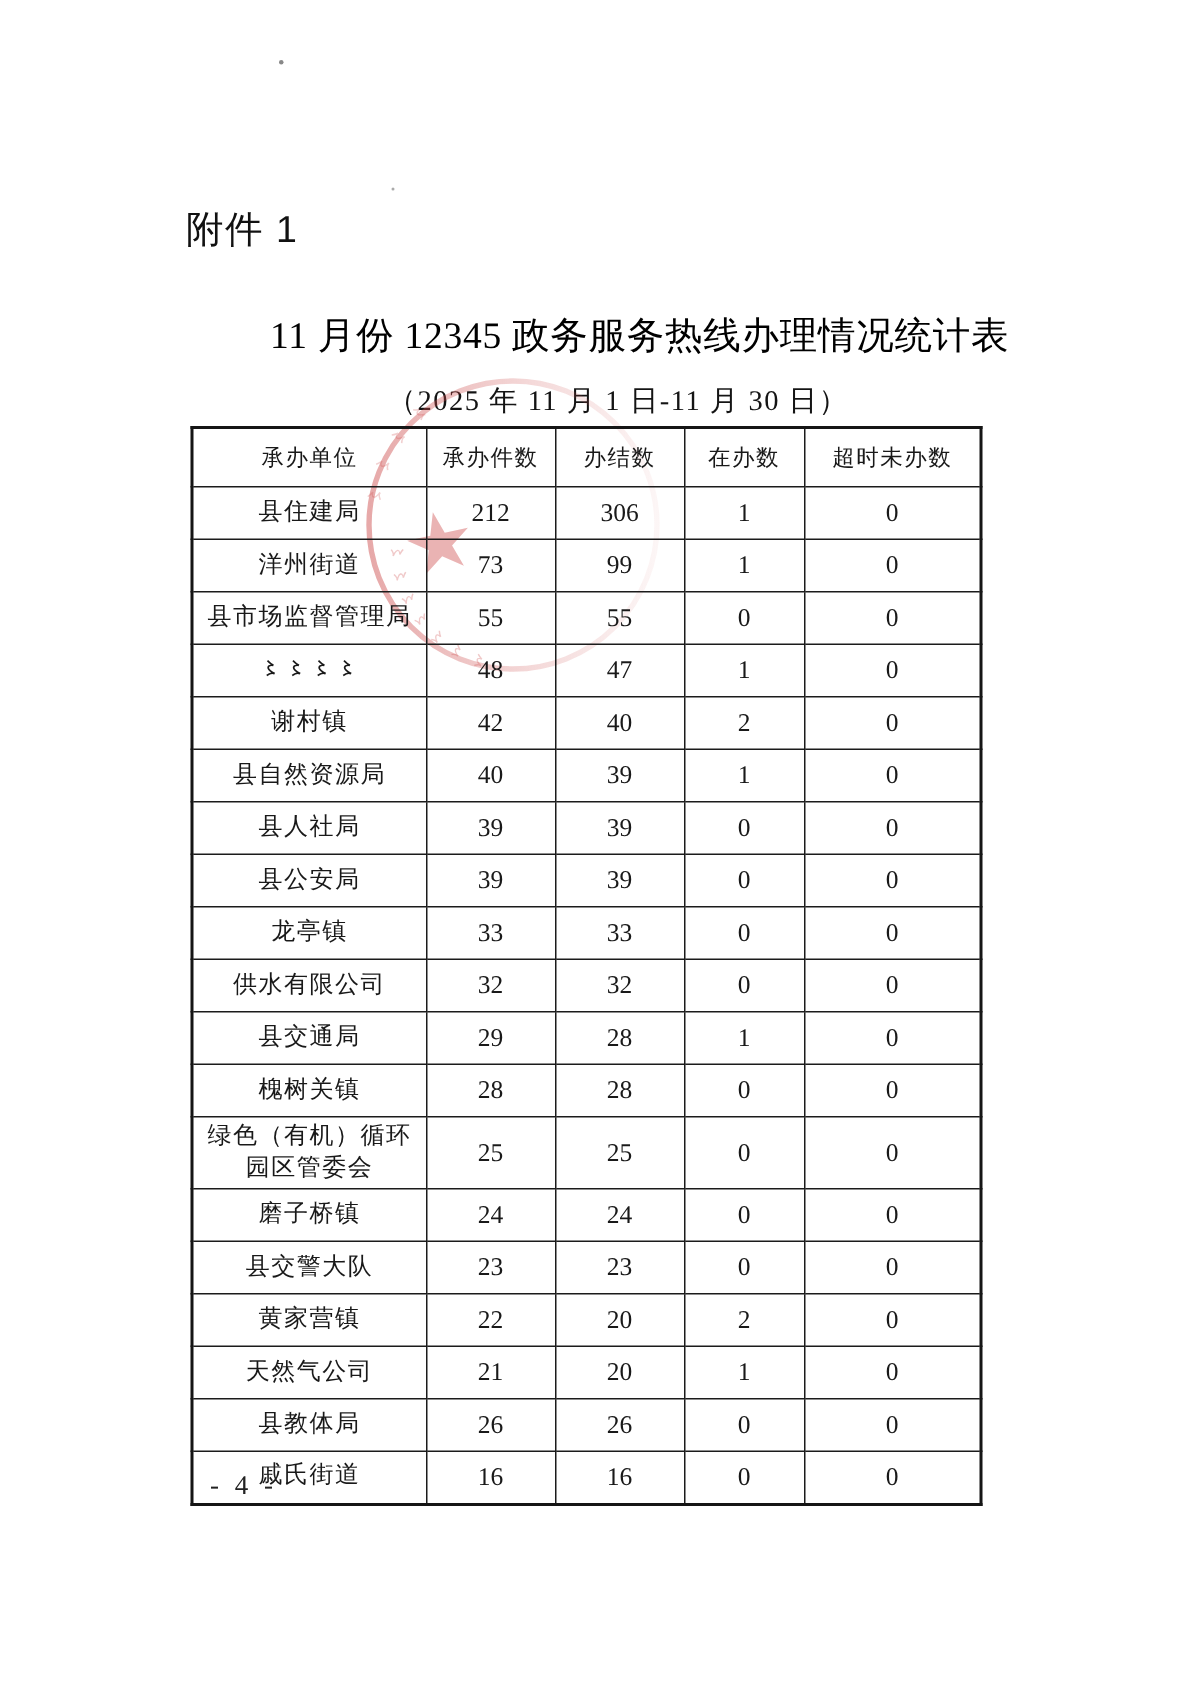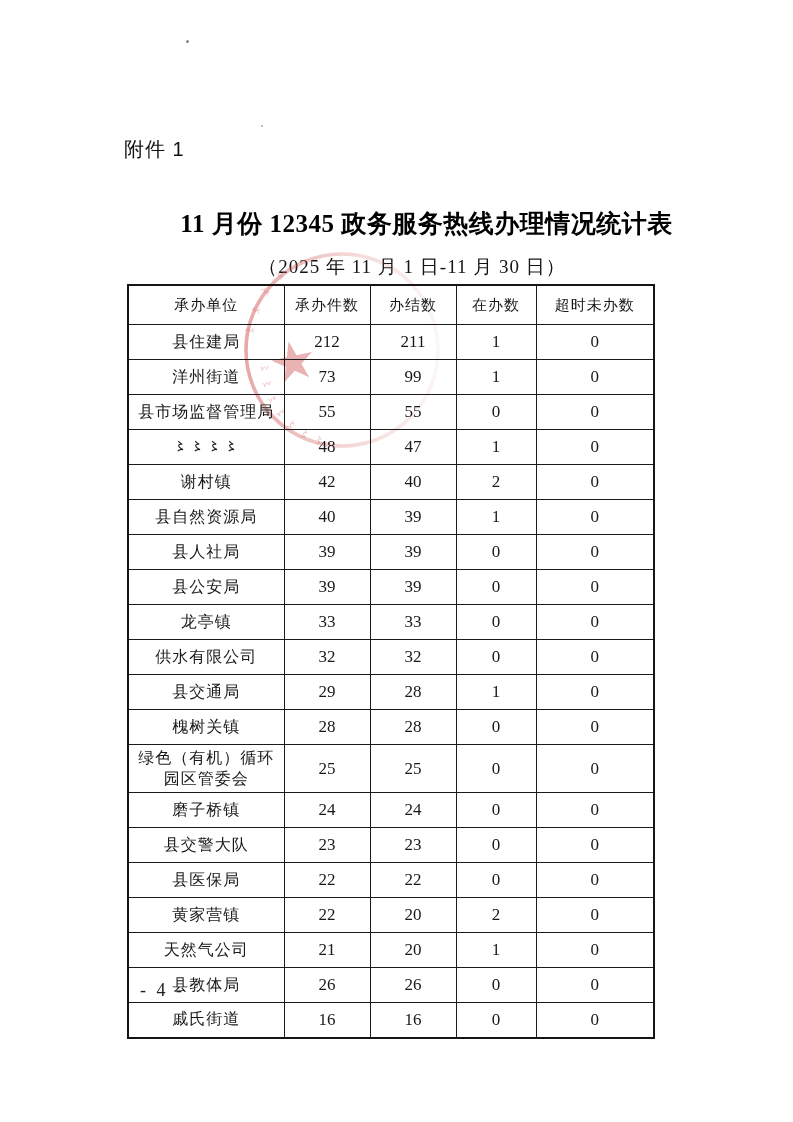--- a/index.html
+++ b/index.html
@@ -7,27 +7,27 @@
     width:793px;height:1122px;
     background:#ffffff;
     position:relative;
     overflow:hidden;
     font-family:"Liberation Serif", serif;
     color:#1c1c1c;
   }
   .attachment{
     position:absolute;left:124px;top:136px;
     font-family:"Liberation Sans", sans-serif;
-    font-size:20px;color:#111;
+    font-size:25px;color:#111;
     letter-spacing:1px;
   }
   .doc-title{
     position:absolute;left:60px;right:0;top:207px;
     text-align:center;
-    font-size:25px;font-weight:bold;color:#000;
+    font-size:25px;font-weight:normal;color:#000;
     letter-spacing:0.5px;
   }
   .doc-subtitle{
     position:absolute;left:31px;right:0;top:254px;
     text-align:center;
     font-size:19px;color:#141414;
     letter-spacing:1px;
   }
   table.stats{
     position:absolute;left:127px;top:284px;
@@ -114,21 +114,21 @@
         <th>承办件数</th>
         <th>办结数</th>
         <th>在办数</th>
         <th>超时未办数</th>
       </tr>
   </thead>
   <tbody id="body-rows">
       <tr>
         <td class="unit">县住建局</td>
         <td class="num">212</td>
-        <td class="num">211</td>
+        <td class="num">306</td>
         <td class="num">1</td>
         <td class="num">0</td>
       </tr>
       <tr>
         <td class="unit">洋州街道</td>
         <td class="num">73</td>
         <td class="num">99</td>
         <td class="num">1</td>
         <td class="num">0</td>
       </tr>
@@ -218,27 +218,20 @@
         <td class="num">0</td>
       </tr>
       <tr>
         <td class="unit">县交警大队</td>
         <td class="num">23</td>
         <td class="num">23</td>
         <td class="num">0</td>
         <td class="num">0</td>
       </tr>
       <tr>
-        <td class="unit">县医保局</td>
-        <td class="num">22</td>
-        <td class="num">22</td>
-        <td class="num">0</td>
-        <td class="num">0</td>
-      </tr>
-      <tr>
         <td class="unit">黄家营镇</td>
         <td class="num">22</td>
         <td class="num">20</td>
         <td class="num">2</td>
         <td class="num">0</td>
       </tr>
       <tr>
         <td class="unit">天然气公司</td>
         <td class="num">21</td>
         <td class="num">20</td>

